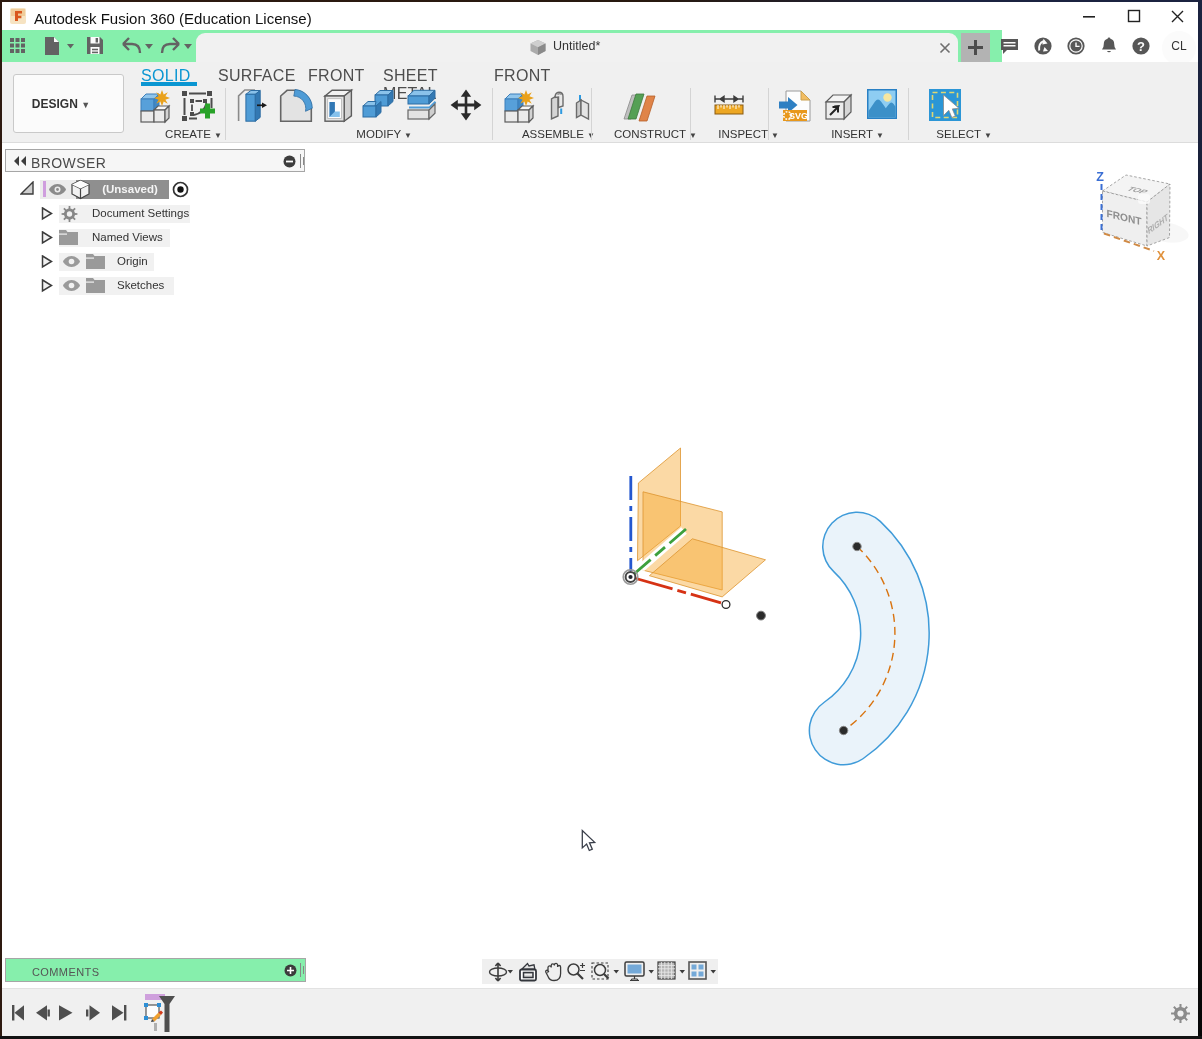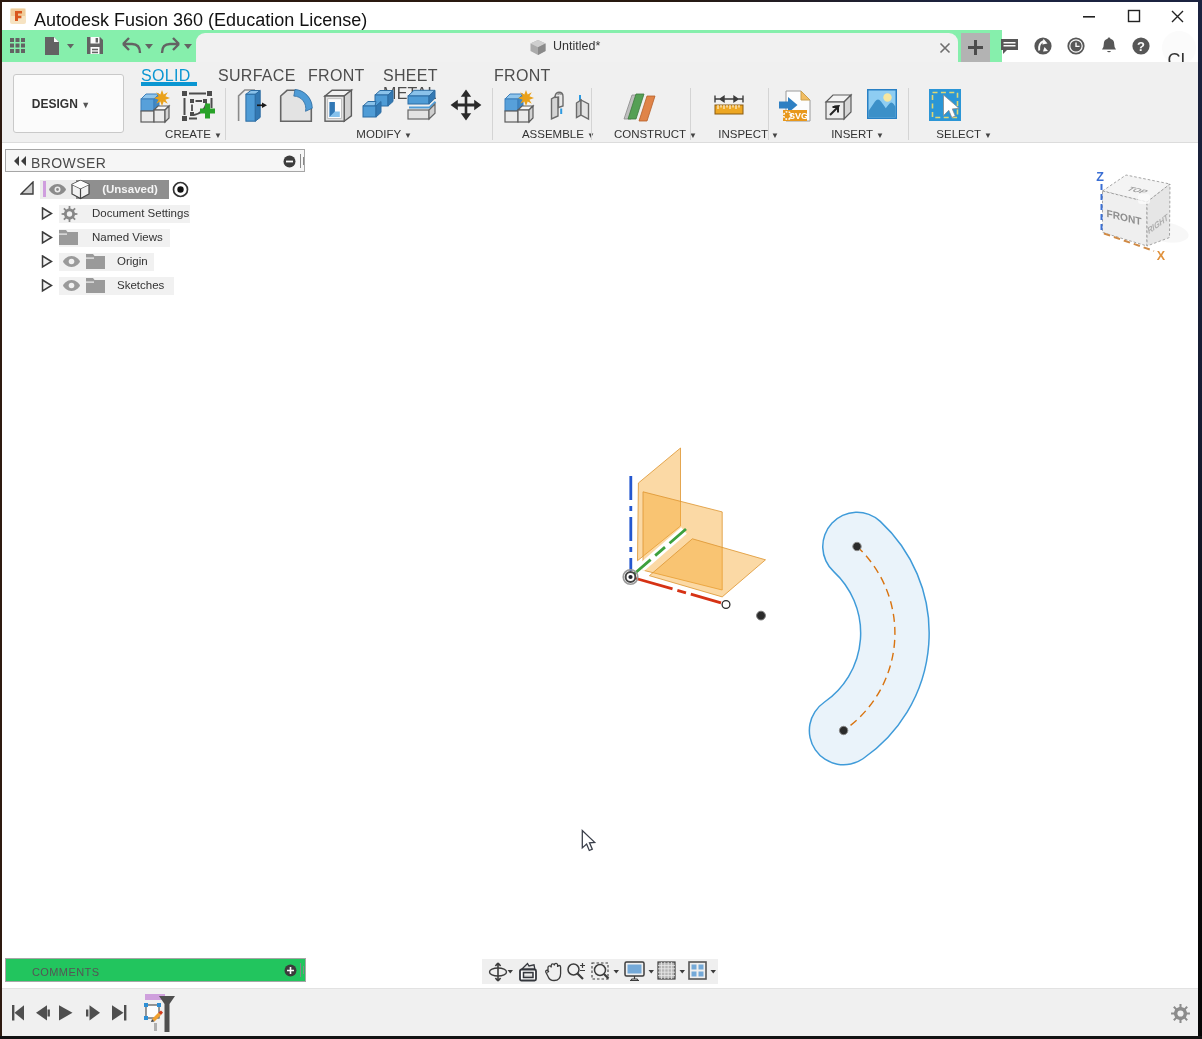--- a/index.html
+++ b/index.html
@@ -24,21 +24,21 @@
 .tlabel { font-size:11.5px; color:#333; white-space:nowrap; }
 </style>
 </head>
 <body>
 <div class="abs" id="titlebar">
   <svg class="abs" style="left:8px;top:6px" width="16" height="16" viewBox="0 0 16 16">
     <rect x="0" y="0" width="16" height="16" rx="2" fill="#f6e3c2"></rect>
     <rect x="1" y="1" width="14" height="7" fill="#eec289" opacity=".7"></rect>
     <path d="M5 13 V3 h7 v2.6 H8 v2.2 h3.4 v2.4 H8 V13 Z" fill="#d9571e"></path>
   </svg>
-  <div class="abs" style="left:32px;top:8px;font-size:18px;color:#111;white-space:nowrap">Autodesk Fusion 360 (Education License)</div>
+  <div class="abs" style="left:32px;top:8px;font-size:15px;color:#111;white-space:nowrap">Autodesk Fusion 360 (Education License)</div>
   <svg class="abs" style="left:1075px;top:0" width="120" height="28" viewBox="0 0 120 28">
     <rect x="6" y="14" width="12" height="1.6" fill="#222"></rect>
     <rect x="51.5" y="8.5" width="11" height="11" fill="none" stroke="#222" stroke-width="1.4"></rect>
     <path d="M95 9 L106 20 M106 9 L95 20" stroke="#222" stroke-width="1.4"></path>
   </svg>
 </div>
 <div class="abs" id="menubar">
 
   <svg class="abs" style="left:8px;top:8px" width="16" height="16" viewBox="0 0 16 16">
     <g fill="#636363">
@@ -114,21 +114,21 @@
     <g transform="translate(101,0)">
       <path d="M9 1.5 q1.4 0 1.4 1.3 q3.8 1 3.8 5.2 q0 4 1.8 5.5 h-14 q1.8 -1.5 1.8 -5.5 q0 -4.2 3.8 -5.2 q0 -1.3 1.4 -1.3 z" fill="#575757"></path>
       <path d="M7 15 a2.2 2.2 0 0 0 4 0 z" fill="#575757"></path>
     </g>
     <g transform="translate(133,0)">
       <circle cx="9" cy="10" r="8.6" fill="#575757"></circle>
       <text x="9" y="14.5" font-size="13" font-weight="bold" fill="#fbfbfb" text-anchor="middle" font-family="Liberation Sans">?</text>
     </g>
   </svg>
   <div class="abs" style="left:1160px;top:1px;width:34px;height:34px;border-radius:50%;background:#fbfbfb"></div>
-  <div class="abs" style="left:1160px;top:20px;width:34px;text-align:center;font-size:18px;color:#333">CL</div>
+  <div class="abs" style="left:1160px;top:9px;width:34px;text-align:center;font-size:12px;color:#333">CL</div>
 </div>
 <div class="abs" id="ribbon">
   <div class="abs" style="left:11px;top:12px;width:111px;height:59px;background:#fbfbfb;border:1px solid #c9c9c9;border-radius:3px"></div>
   <div class="abs" style="left:11px;top:35px;width:96px;text-align:center;font-size:12px;font-weight:bold;color:#333">DESIGN <span style="font-size:9px;color:#555">▼</span></div>
   <div class="abs ribtab" style="left:139px;width:56px;color:#0a96d2">SOLID</div>
   <div class="abs" style="left:139px;top:20px;width:56px;height:4px;background:#0a96d2"></div>
   <div class="abs ribtab" style="left:216px;width:74px">SURFACE</div>
   <div class="abs ribtab" style="left:306px;width:60px">FRONT</div>
   <div class="abs ribtab" style="left:381px;width:96px">SHEET METAL</div>
   <div class="abs ribtab" style="left:492px;width:62px">FRONT</div>
@@ -350,21 +350,21 @@
   <div class="abs tlabel" style="left:117px;top:279px">Sketches</div>
 </div>
 <svg width="0" height="0" style="position:absolute">
     <defs>
       <g id="xtri">
         <path d="M1.5 1 L10.5 6.5 L1.5 12 Z" fill="#f1f1f1" stroke="#3c3c3c" stroke-width="1.5"></path>
       </g>
     </defs>
   </svg>
 
-<div class="abs" style="left:5px;top:958px;width:301px;height:24px;background:#22c55e;border:1px solid #a6a6a6">
+<div class="abs" style="left:5px;top:958px;width:301px;height:24px;background:#86efac;border:1px solid #a6a6a6">
   <div class="abs" style="left:26px;top:6.5px;font-size:11px;color:#555;letter-spacing:.4px">COMMENTS</div>
   <svg class="abs" style="left:278px;top:5px" width="13" height="13" viewBox="0 0 13 13">
       <circle cx="6.5" cy="6.5" r="6" fill="#3c3c3c"></circle>
       <path d="M6.5 3 v7 M3 6.5 h7" stroke="#fff" stroke-width="1.6"></path>
     </svg>
   <div class="abs" style="left:294px;top:4px;width:1px;height:14px;background:#888"></div>
   <div class="abs" style="left:296.5px;top:7px;width:1px;height:8px;background:#888"></div>
 </div>
 
 <div class="abs" style="left:482px;top:959px;width:236px;height:25px;background:#efefef"></div>

